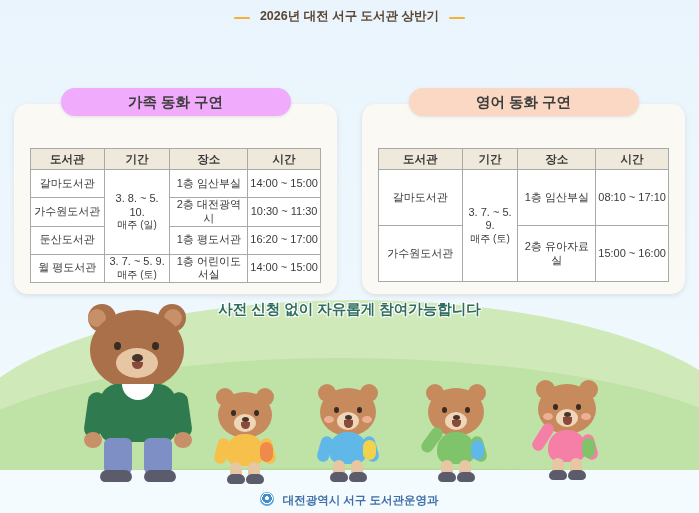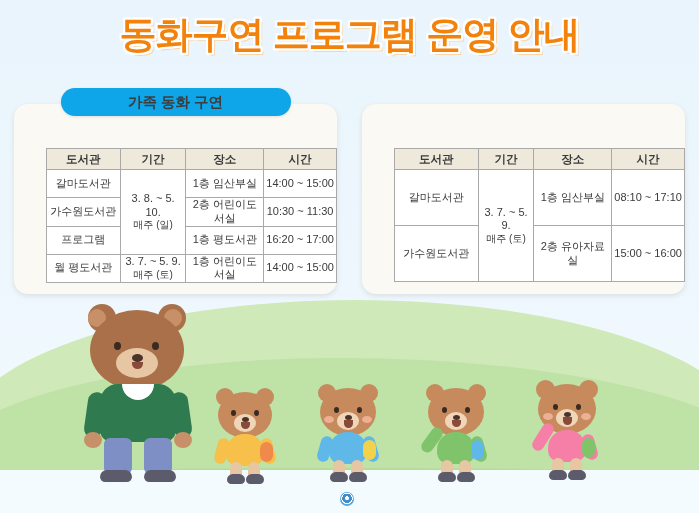--- a/index.html
+++ b/index.html
@@ -97,26 +97,26 @@
     transform: translateX(-50%);
     width: 230px; height: 28px;
     border-radius: 14px;
     color: #3c3c3c;
     font-size: 14.5px;
     font-weight: bold;
     line-height: 28px;
     text-align: center;
     box-shadow: 0 1px 3px rgba(120,120,110,.2);
   }
-  .tab-blue { background: #0ea5e9; }
+  .tab-blue { background: #f0abfc; }
   .tab-peach { background: #fad8c4; }
 
   table.sched {
     position: absolute;
-    left: 32px; top: 44px;
+    left: 16px; top: 44px;
     width: 291px;
     border-collapse: collapse;
     background: #fff;
     font-size: 11px;
     color: #3a3a3a;
   }
   table.sched th, table.sched td {
     border: 1px solid #a9a9a9;
     text-align: center;
     padding: 0 2px;
@@ -183,21 +183,21 @@
 </head>
 <body>
 
 <div class="bg-sky"></div>
 <div class="bg-hill-back"></div>
 <div class="bg-hill-front"></div>
 <div class="bg-ground-line"></div>
 <div class="bg-ground"></div>
 
 <div class="header">
-  <div class="title">동화구연 프로그램 운영 안내</div>
+  <div class="eyebrow">2026년 대전 서구 도서관 상반기</div>
 </div>
 
 <div class="panel panel-left">
   <div class="panel-tab tab-blue">가족 동화 구연</div>
   <table class="sched">
     <thead>
       <tr>
         <th style="width:74px">도서관</th>
         <th style="width:66px">기간</th>
         <th style="width:78px">장소</th>
@@ -209,42 +209,43 @@
         <td>갈마도서관</td>
         <td rowspan="3">
           <span>3. 8. ~ 5. 10.</span>
           <span class="cell-sub">매주 (일)</span>
         </td>
         <td>1층 임산부실</td>
         <td>14:00 ~ 15:00</td>
       </tr>
       <tr>
         <td>가수원도서관</td>
-        <td>2층 어린이도서실</td>
+        <td>2층 대전광역시</td>
         <td>10:30 ~ 11:30</td>
       </tr>
       <tr>
-        <td>프로그램</td>
+        <td>둔산도서관</td>
         <td>1층 평도서관</td>
         <td>16:20 ~ 17:00</td>
       </tr>
       <tr>
         <td>월 평도서관</td>
         <td>
           <span>3. 7. ~ 5. 9.</span>
           <span class="cell-sub">매주 (토)</span>
         </td>
         <td>1층 어린이도서실</td>
         <td>14:00 ~ 15:00</td>
       </tr>
     </tbody>
   </table>
 </div>
 
 <div class="panel panel-right">
+  <div class="panel-tab tab-peach">영어 동화 구연</div>
   <table class="sched">
     <thead>
       <tr>
         <th style="width:84px">도서관</th>
         <th style="width:56px">기간</th>
         <th style="width:78px">장소</th>
         <th style="width:73px">시간</th>
       </tr>
     </thead>
     <tbody>
@@ -260,20 +261,21 @@
       <tr>
         <td style="height:56px">가수원도서관</td>
         <td style="height:56px">2층 유아자료실</td>
         <td style="height:56px">15:00 ~ 16:00</td>
       </tr>
     </tbody>
   </table>
 </div>
 
 <div class="notice">
+  <div class="line2">사전 신청 없이 자유롭게 참여가능합니다</div>
 </div>
 
 <div class="bear" style="left:78px; top:300px; width:120px; height:180px;">
   <div class="b-ear" style="left:10px; top:4px; width:28px; height:28px; background:#a9704a;"></div>
   <div class="b-ear" style="left:10px; top:9px; width:18px; height:18px; background:#c79068;"></div>
   <div class="b-ear" style="left:80px; top:4px; width:28px; height:28px; background:#a9704a;"></div>
   <div class="b-ear" style="left:86px; top:9px; width:18px; height:18px; background:#c79068;"></div>
   <div class="b-head" style="left:12px; top:10px; width:94px; height:80px; background:#a9704a;"></div>
   <div class="b-muzzle" style="left:38px; top:48px; width:42px; height:30px; background:#e7c6a4;"></div>
   <div class="b-eye" style="left:36px; top:42px; width:7px; height:8px;"></div>
@@ -369,13 +371,14 @@
   <div class="b-arm" style="left:50px; top:56px; width:12px; height:26px; background:#f57fa6; transform:rotate(-16deg);"></div>
   <div class="b-bag" style="left:48px; top:60px; width:13px; height:20px; background:#7fc46a;"></div>
   <div class="b-leg" style="left:18px; top:80px; width:12px; height:18px; background:#e7c6a4;"></div>
   <div class="b-leg" style="left:36px; top:80px; width:12px; height:18px; background:#e7c6a4;"></div>
   <div class="b-shoe" style="left:15px; top:92px; width:18px; height:10px;"></div>
   <div class="b-shoe" style="left:34px; top:92px; width:18px; height:10px;"></div>
 </div>
 
 <div class="footer">
   <span class="emblem"></span>
+  <span>대전광역시 서구 도서관운영과</span>
 </div>
 
 </body></html>

